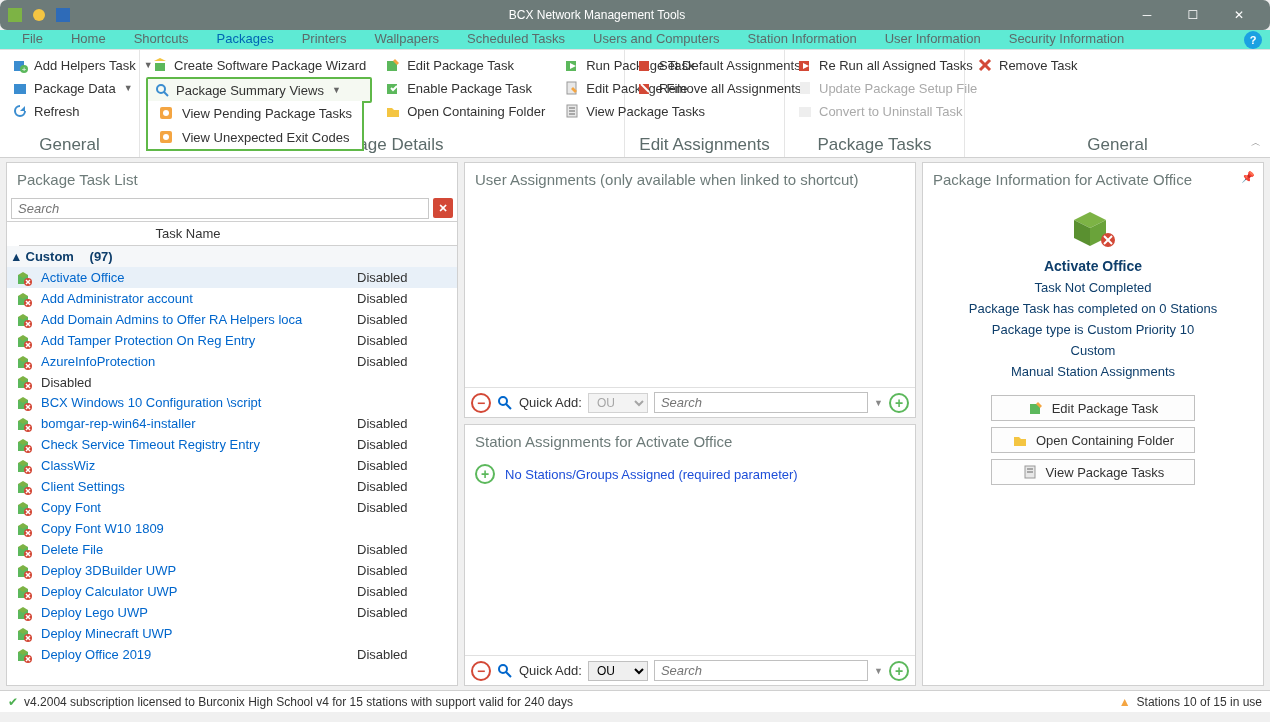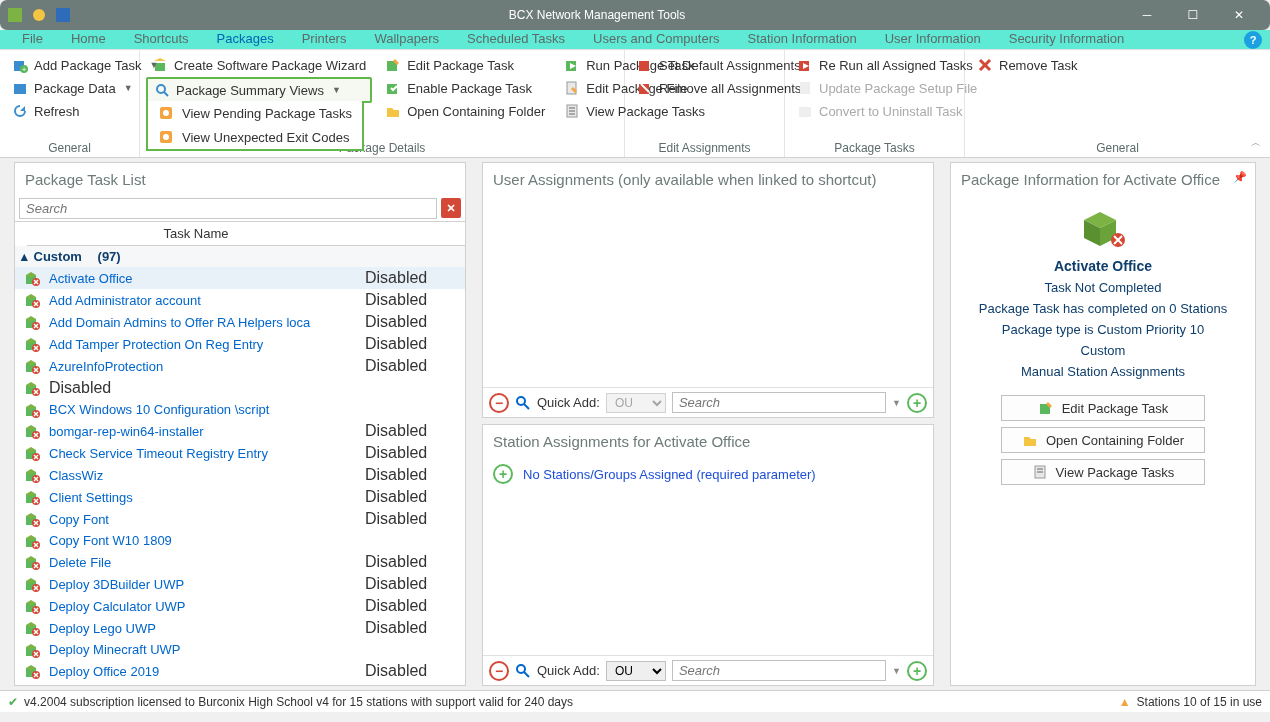--- a/index.html
+++ b/index.html
@@ -16,33 +16,33 @@
 
 .menubar { height: 20px; background: #5eead4; display: flex; align-items: center; padding: 0 8px; border-bottom: 1px solid #e0e0e0; }
 .menubar .item { padding: 5px 14px; font-size: 13px; color: #5c6b6a; cursor:pointer; }
 .menubar .item.active { color: #0066b3; border-bottom: 2px solid #0066b3; }
 .menubar .help { margin-left: auto; width:18px;height:18px;border-radius:50%;background:#1ba1e2;color:#fff;display:flex;align-items:center;justify-content:center;font-size:11px;font-weight:bold; }
 
 
 .ribbon { height: 108px; background: #fff; display: flex; border-bottom: 1px solid #d0d0d0; position:relative; }
 .rgroup { display:flex; flex-direction:column; padding: 4px 6px 2px 6px; border-right:1px solid #e5e5e5; }
 .rgroup .body { flex:1; display:flex; flex-direction:column; gap:1px; }
-.rgroup .label { text-align:center; font-size:12px; color:#5c6b6a; padding-top:2px; }
+.rgroup .label { text-align:center; font-size:17px; color:#5c6b6a; padding-top:2px; }
 .rbtn { display:flex; align-items:center; gap:6px; padding:3px 6px; font-size:13px; color:#333; cursor:pointer; white-space:nowrap; border-radius:2px; }
 .rbtn.disabled { color:#aaa; }
 .rbtn .ico { width:16px; height:16px; }
 .dropdown { position:relative; }
 .dropdown.highlight { border:2px solid #5fb848; background:#f5f9f2; }
 .dropdown .arrow { font-size:9px; margin-left:2px; color:#666; }
 .dropmenu { position:absolute; top:100%; left:-2px; background:#fff; border:2px solid #5fb848; border-top:none; min-width:200px; z-index:10; }
 .dropmenu .mitem { display:flex; align-items:center; gap:8px; padding:4px 10px; font-size:13px; cursor:pointer; }
 .collapse-chevron { position:absolute; right:6px; bottom:6px; width:16px;height:16px; display:flex;align-items:center;justify-content:center; font-size:10px; color:#666; cursor:pointer; }
 
 
-.main { display:flex; height:532px; gap:16px; padding:4px 14px; }
+.main { display:flex; height:532px; gap:6px; padding:4px 6px; }
 .panel { background:#fff; border:1px solid #d0d0d0; display:flex; flex-direction:column; }
 .panel-header { padding:8px 10px; font-size:15px; color:#6d7b79; }
 .left { width:452px; }
 .center { width:452px; display:flex; flex-direction:column; gap:6px; }
 .right { flex:1; }
 
 
 .search-row { display:flex; padding:2px 4px; gap:4px; }
 .search-row input { flex:1; border:1px solid #c8c8c8; padding:2px 6px; font-style:italic; color:#888; font-size:13px; }
 .search-row .xbtn { width:20px; height:20px; background:#d34836; color:#fff; display:flex; align-items:center; justify-content:center; font-weight:bold; font-size:11px; cursor:pointer; border-radius:2px; }
@@ -51,21 +51,21 @@
 .table-wrap { flex:1; overflow-y:scroll; border-top:1px solid #d0d0d0; }
 .table-header { display:flex; background:#fff; border-bottom:1px solid #d0d0d0; position:sticky; top:0;margin-left:12px; }
 .table-header .th { padding:4px 6px; text-align:center; font-size:13px; color:#333; }
 .col-name { flex:1; }
 .col-status { width:100px; }
 .group-row { display:flex; align-items:center; gap:6px; padding:3px 6px; background:#f5f7f9; font-weight:bold; color:#0e3e6b; font-size:13px; cursor:pointer; }
 .task-row { display:flex; align-items:center; padding:2px 0; cursor:pointer; }
 .task-row.selected { background:#e8f0f8; }
 .task-row .ico-cell { width:34px; display:flex; justify-content:center; }
 .task-row .name { flex:1; color:#0066cc; font-size:13px; padding:1px 0; }
-.task-row .status { width:100px; color:#333; font-size:16px; }
+.task-row .status { width:100px; color:#333; font-size:13px; }
 
 
 .subpanel { background:#fff; border:1px solid #d0d0d0; display:flex; flex-direction:column; }
 .subpanel .empty-body { flex:1; }
 .quickadd { display:flex; align-items:center; gap:6px; padding:4px 6px; border-top:1px solid #e0e0e0; }
 .quickadd .lbl { font-size:13px; color:#333; }
 .quickadd select { border:1px solid #c0c0c0; font-size:12px; padding:1px 4px; width:60px; }
 .quickadd input { flex:1; border:1px solid #c0c0c0; padding:2px 6px; font-style:italic; color:#888; font-size:13px; }
 .circle-btn { width:20px; height:20px; border-radius:50%; display:flex;align-items:center;justify-content:center; font-weight:bold; font-size:14px; cursor:pointer; }
 .plus { background:#fff; color:#5cb85c; border:2px solid #5cb85c; }
@@ -141,21 +141,21 @@
   <div class="rgroup" style="width:140px;">
     <div class="body">
       <div class="rbtn dropdown">
           <span class="ico">
             <svg width="16" height="16">
               <rect x="2" y="4" width="10" height="10" fill="#3b8dd0"></rect>
               <circle cx="12" cy="12" r="4" fill="#5cb85c"></circle>
               <text x="12" y="15" font-size="8" fill="#fff" text-anchor="middle">+</text>
             </svg>
           </span>
-          <span>Add Package Task</span>
+          <span>Add Helpers Task</span>
           <span class="arrow">▼</span>
         </div>
       <div class="rbtn dropdown">
           <span class="ico">
             <svg width="16" height="16">
               <rect x="2" y="4" width="12" height="10" fill="#3b8dd0"></rect>
             </svg>
           </span>
           <span>Package Data</span>
           <span class="arrow">▼</span>

